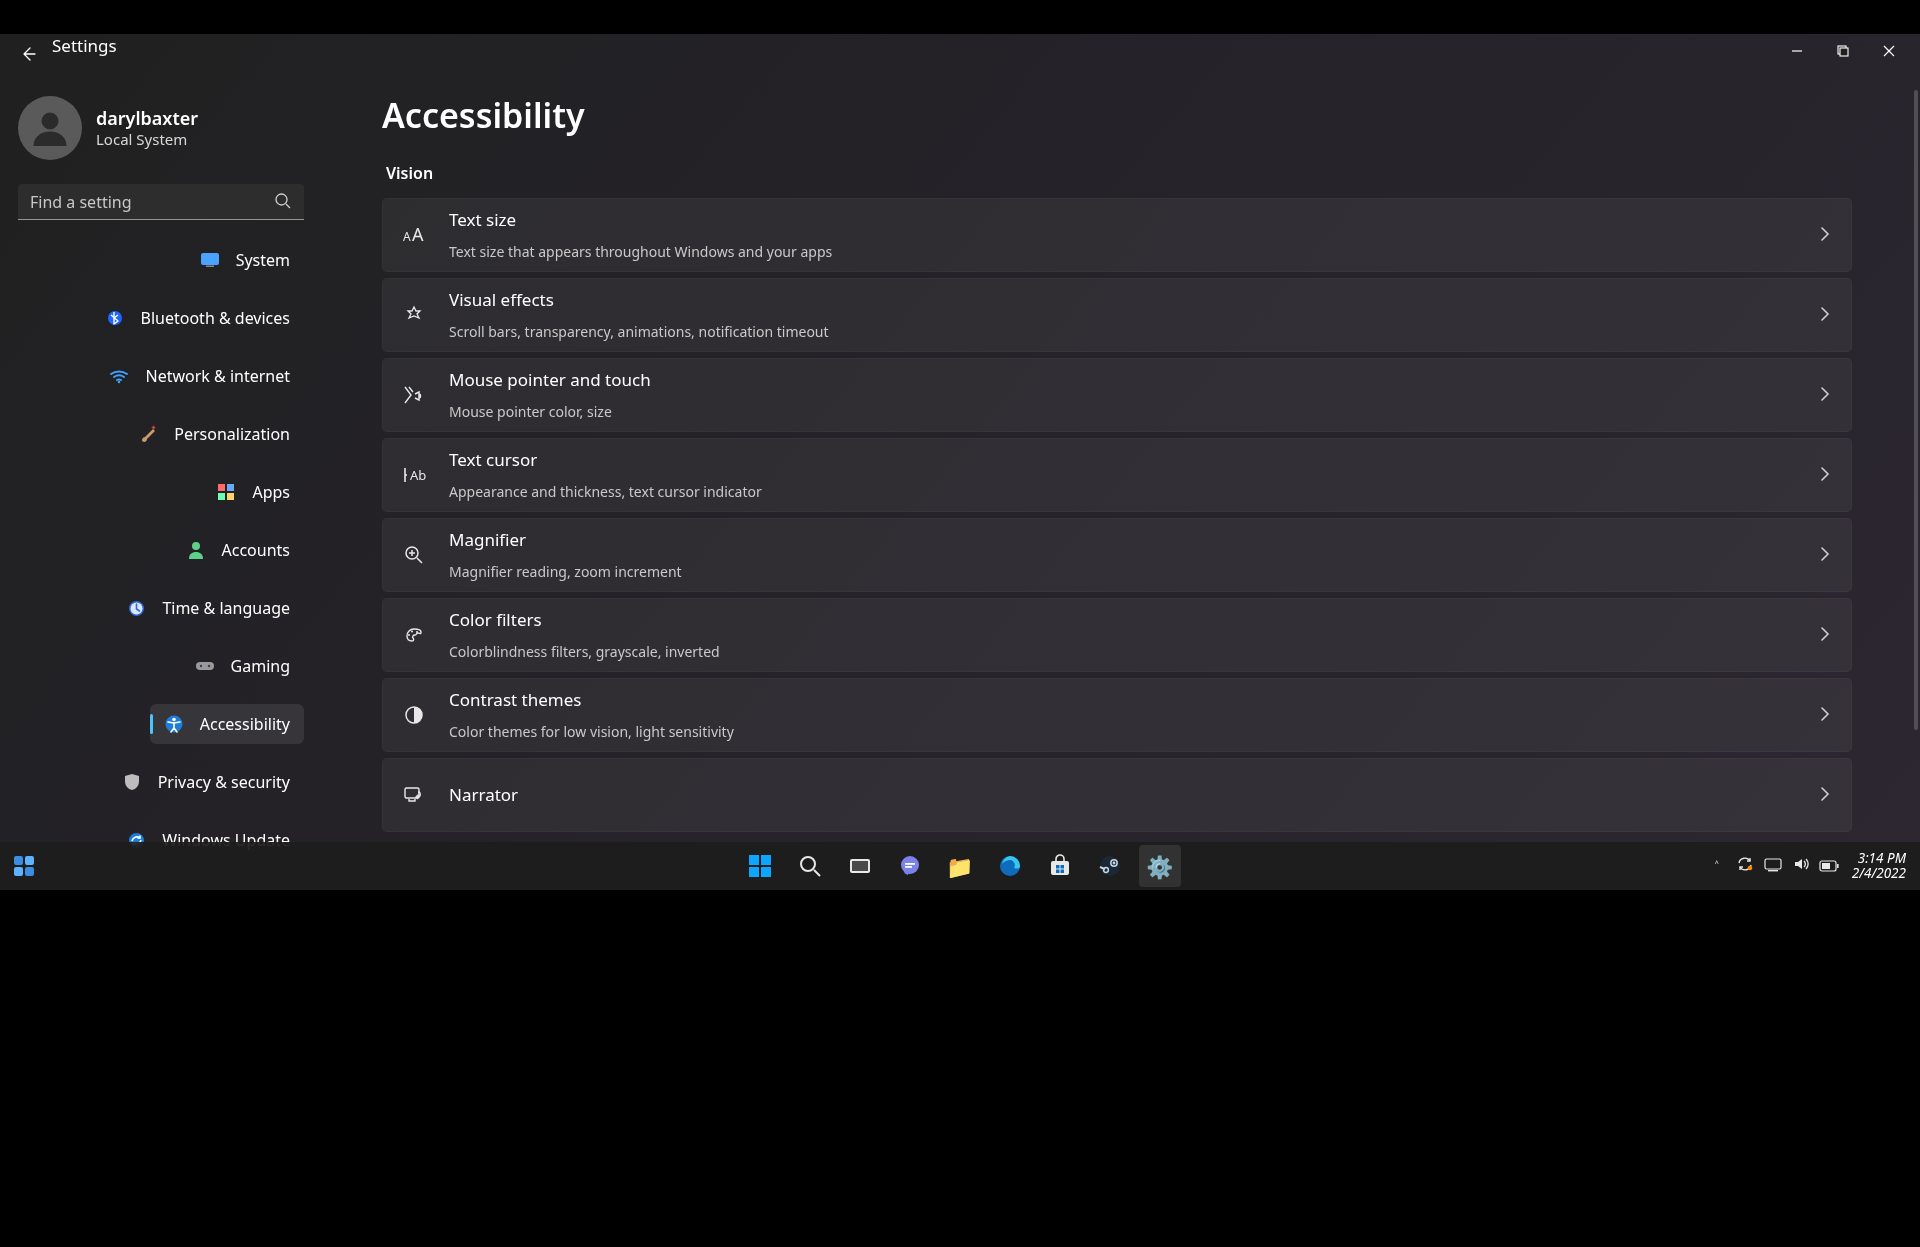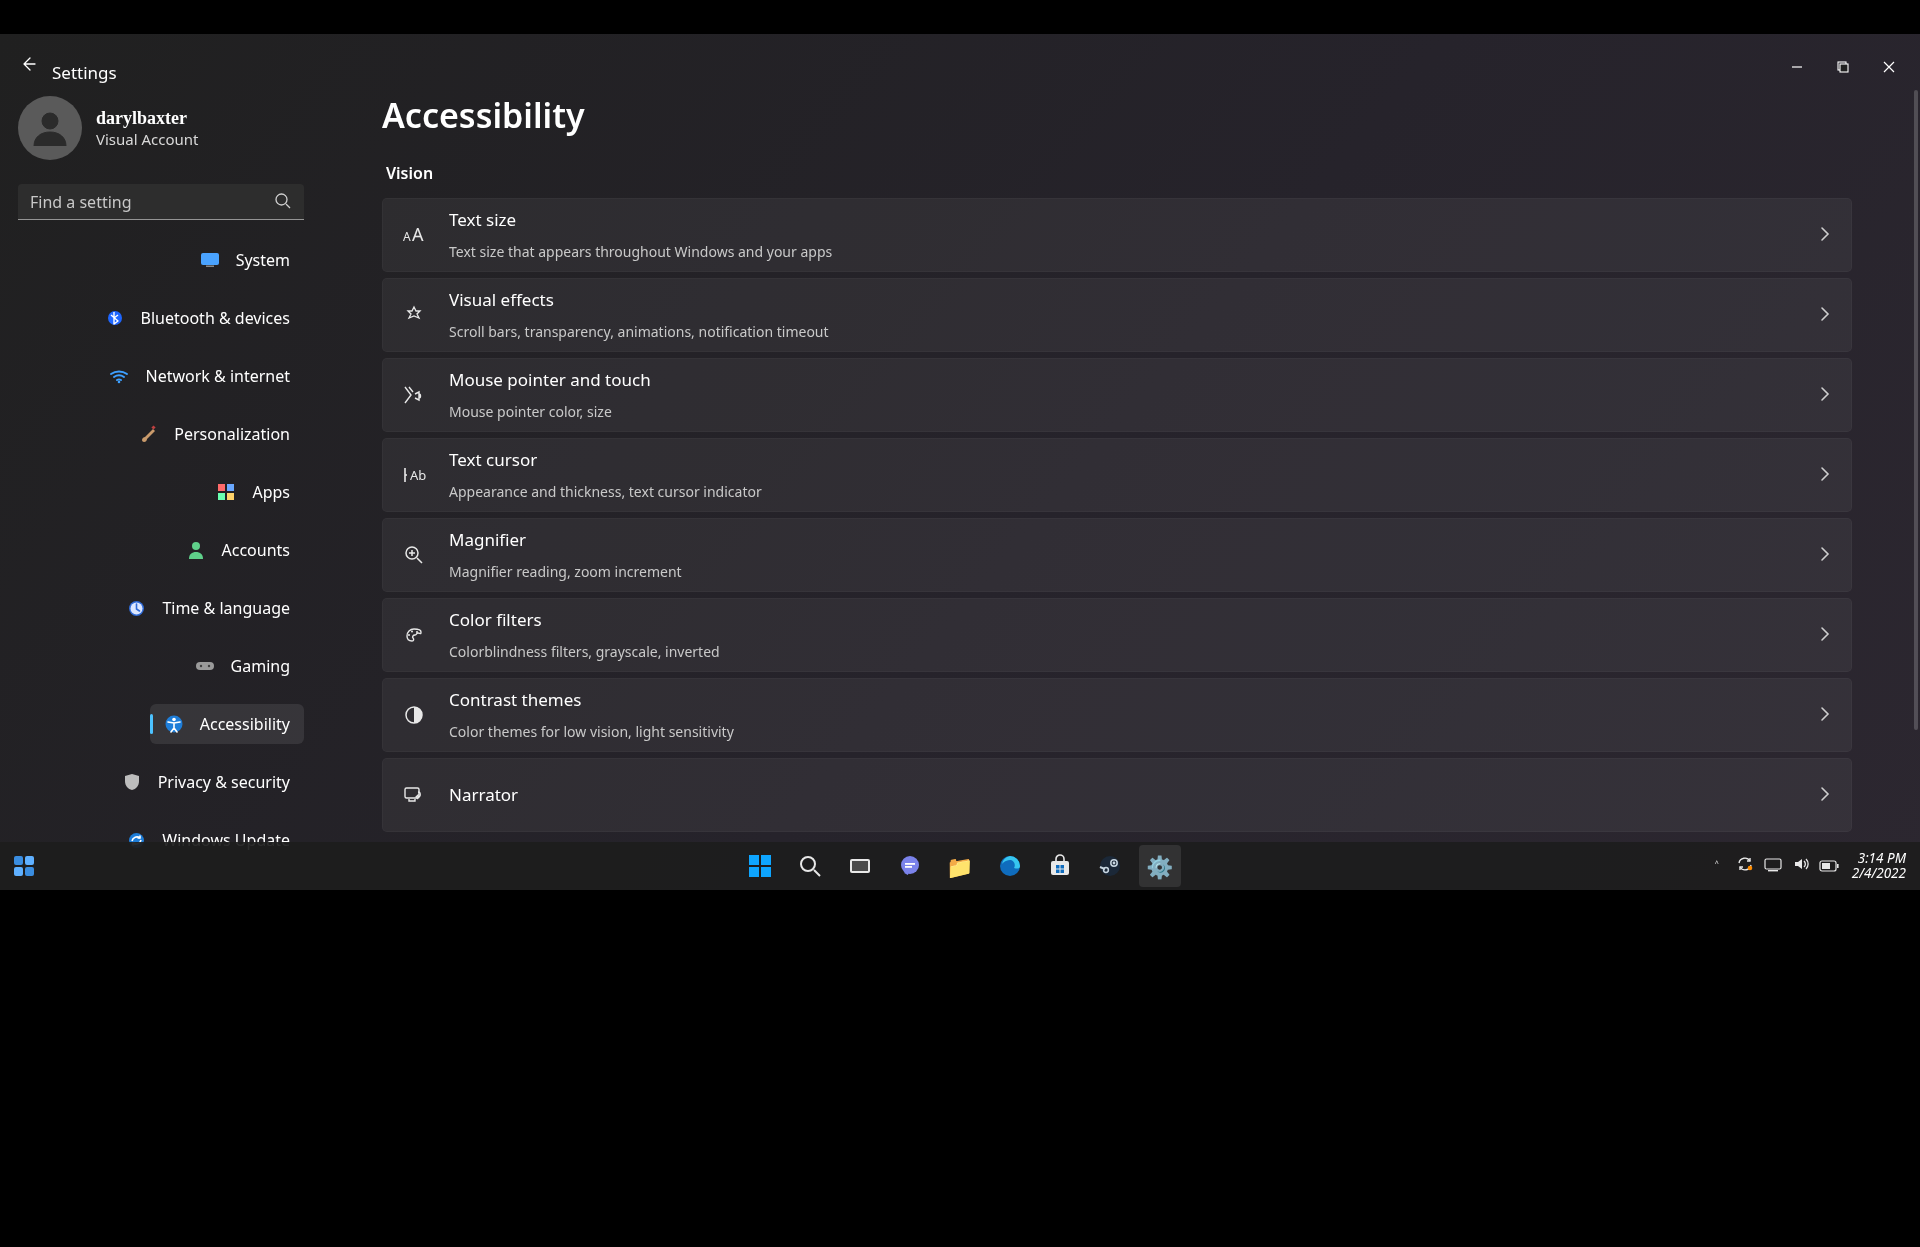--- a/index.html
+++ b/index.html
@@ -2,34 +2,34 @@
 <html><head>
 <meta charset="utf-8">
 <style>
   * { margin:0; padding:0; box-sizing:border-box; font-family:"Segoe UI Variable","Segoe UI",system-ui,sans-serif; -webkit-font-smoothing:antialiased; }
   html,body { width:1920px; height:1247px; background:#000; overflow:hidden; color:#fff; }
 
   
   .screen { position:absolute; left:0; width:100%; top:34px; bottom:357px; background:linear-gradient(130deg,#202020 0%,#26232b 55%,#2c2730 100%); }
 
   
-  .titlebar { height:50px; display:flex; align-items:flex-end; padding:0 8px; }
+  .titlebar { height:50px; display:flex; align-items:flex-start; padding:0 8px; }
   .titlebar .back { width:40px; height:40px; display:flex; align-items:center; justify-content:center; border-radius:4px; }
   .titlebar .app-title { margin-left:4px; font-size:17px; font-weight:400; color:#fff; }
   .win-controls { margin-left:auto; display:flex; }
   .win-controls div { width:46px; height:34px; display:flex; align-items:center; justify-content:center; }
   .win-controls div svg { stroke:#fff; }
 
   
   .body { position:absolute; top:50px; bottom:0; left:0; right:0; display:flex; }
   .sidebar { width:322px; flex:none; display:flex; flex-direction:column; padding:0 0 0 18px; }
   .profile { display:flex; align-items:center; gap:14px; margin:12px 0 24px 0; }
   .avatar { width:64px; height:64px; border-radius:50%; background:#5a5a5a; display:flex; align-items:center; justify-content:center; }
   .avatar svg { stroke:#2b2b2b; fill:#2b2b2b; }
-  .profile .name { font-size:18px; font-weight:600; line-height:1.2;font-family:Liberation Serif, serif; }
+  .profile .name { font-size:18px; font-weight:600; line-height:1.2; }
   .profile .sub { font-size:15px; color:#d8d8d8; line-height:1.2; }
 
   .search { position:relative; margin:0 18px 20px 0; }
   .search input { width:100%; height:36px; background:#2d2d2d; border:none; border-bottom:1px solid #949494; border-radius:4px 4px 0 0; color:#0ea5e9; font-size:16px; padding:0 40px 0 12px; outline:none; }
   .search input::placeholder { color:#c8c8c8; }
   .search .icon { position:absolute; right:12px; top:8px; }
 
   .nav { display:flex; flex-direction:column; gap:18px; padding-right:18px;align-items:flex-end; }
   .nav-item { height:40px; display:flex; align-items:center; gap:16px; padding:0 14px; border-radius:6px; font-size:16px; position:relative; cursor:default; }
   .nav-item.active { background:#ffffff17; }
@@ -99,21 +99,21 @@
     <div class="sidebar">
       <div class="profile">
         <div class="avatar">
           <svg width="44" height="44" viewBox="0 0 44 44">
             <circle cx="22" cy="15" r="8"></circle>
               <path d="M6 40c0-9 7-14 16-14s16 5 16 14" fill="#2b2b2b"></path>
           </svg>
         </div>
         <div>
           <div class="name">darylbaxter</div>
-          <div class="sub">Visual Account</div>
+          <div class="sub">Local System</div>
         </div>
       </div>
 
       <div class="search">
         <input placeholder="Find a setting" style="">
         <span class="icon">
           <svg width="18" height="18" viewBox="0 0 18 18">
               <circle cx="7.5" cy="7.5" r="5.5" stroke="#d0d0d0" stroke-width="1.3" fill="none"></circle>
               <path d="M12 12 L16 16" stroke="#d0d0d0" stroke-width="1.3"></path>
             </svg>

